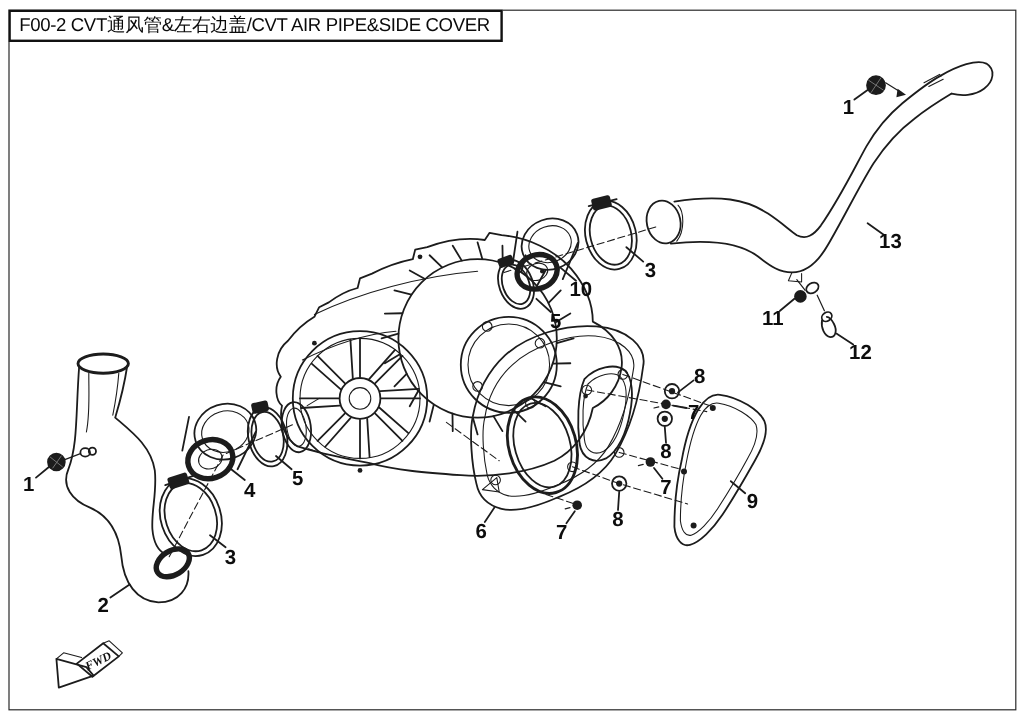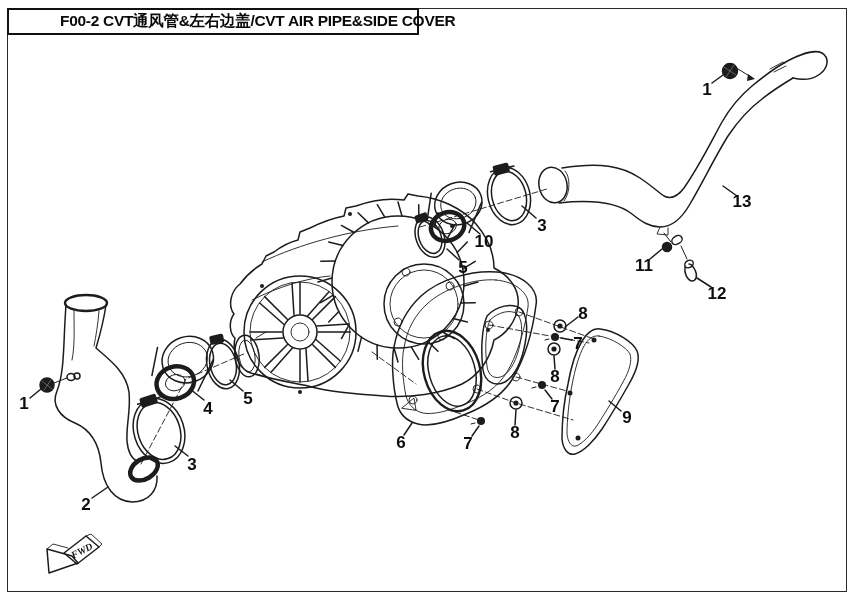--- a/index.html
+++ b/index.html
@@ -10,21 +10,21 @@
   .frame{
     position:absolute;left:7px;top:8px;width:840px;height:584px;
     border:1.5px solid #2a2a2a;box-sizing:border-box;background:#ffffff;
   }
   .title-box{
     position:absolute;left:7px;top:8px;width:412px;height:27px;
     border:2px solid #111;box-sizing:border-box;background:#fff;
     display:flex;align-items:center;padding:0 7px;z-index:5;
   }
   .title-box span{
-    font-weight:bold;font-size:15.5px;letter-spacing:-0.3px;color:#0a0a0a;white-space:nowrap;margin-left:44px;
+    font-weight:normal;font-size:15.5px;letter-spacing:-0.3px;color:#0a0a0a;white-space:nowrap;
   }
   svg.art{position:absolute;left:0;top:0;}
   .art path,.art ellipse,.art circle,.art line,.art rect,.art polygon,.art polyline{
     stroke:#1c1c1c;fill:none;stroke-width:1.5;stroke-linecap:round;stroke-linejoin:round;
   }
   .art .thick{stroke-width:4.5}
   .art .mid{stroke-width:2.4}
   .art .thin{stroke-width:0.9}
   .art .dash{stroke-dasharray:6 3;stroke-width:0.9}
   .art .fill{fill:#1c1c1c;stroke:none}

